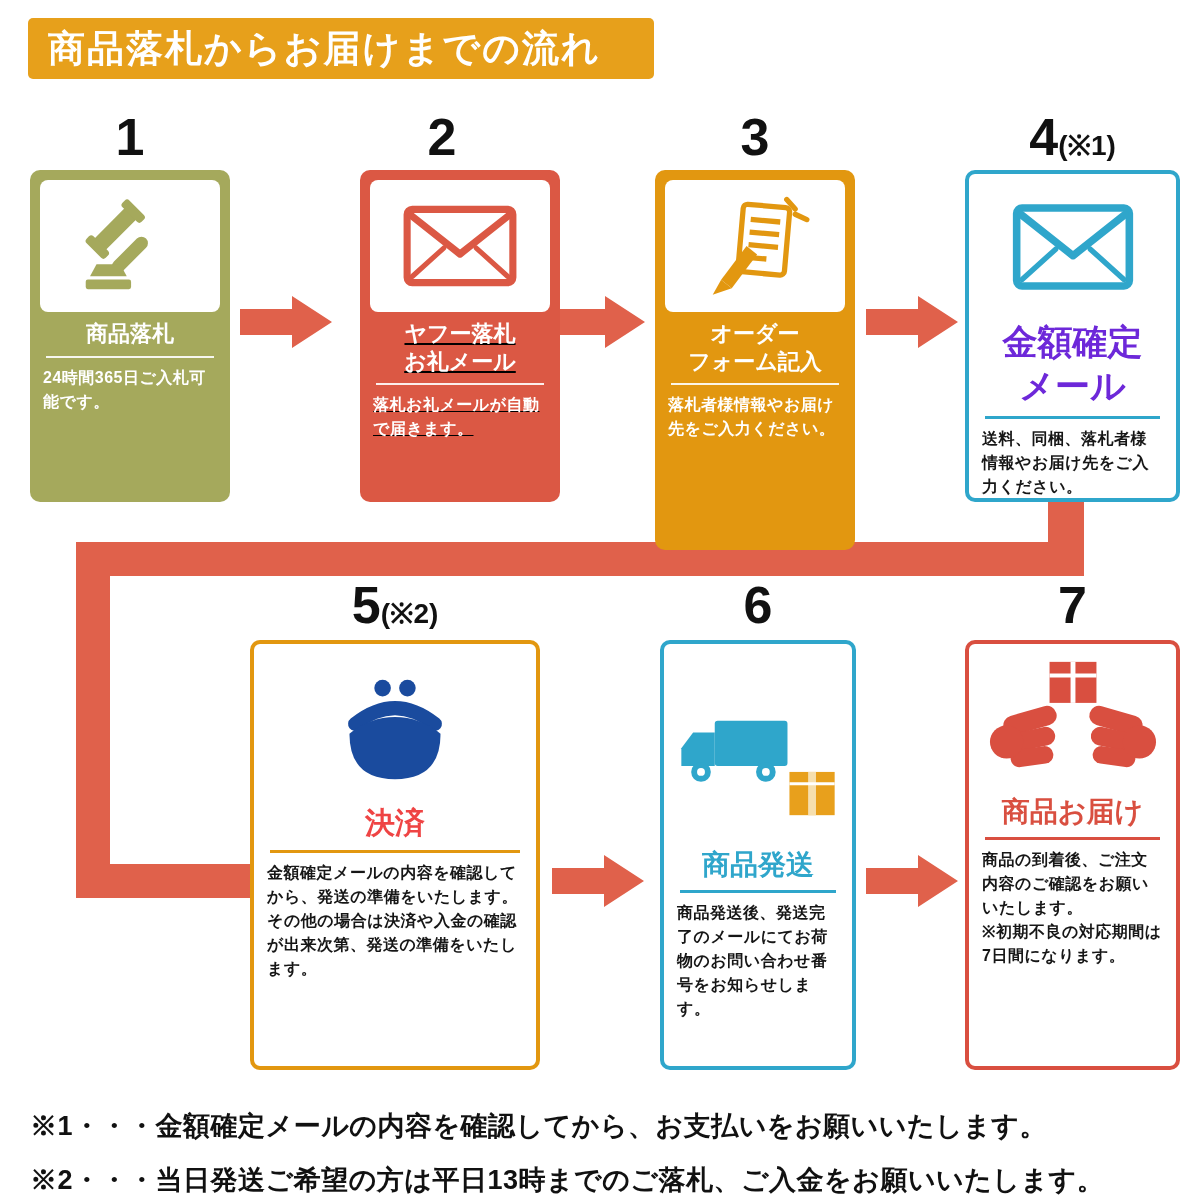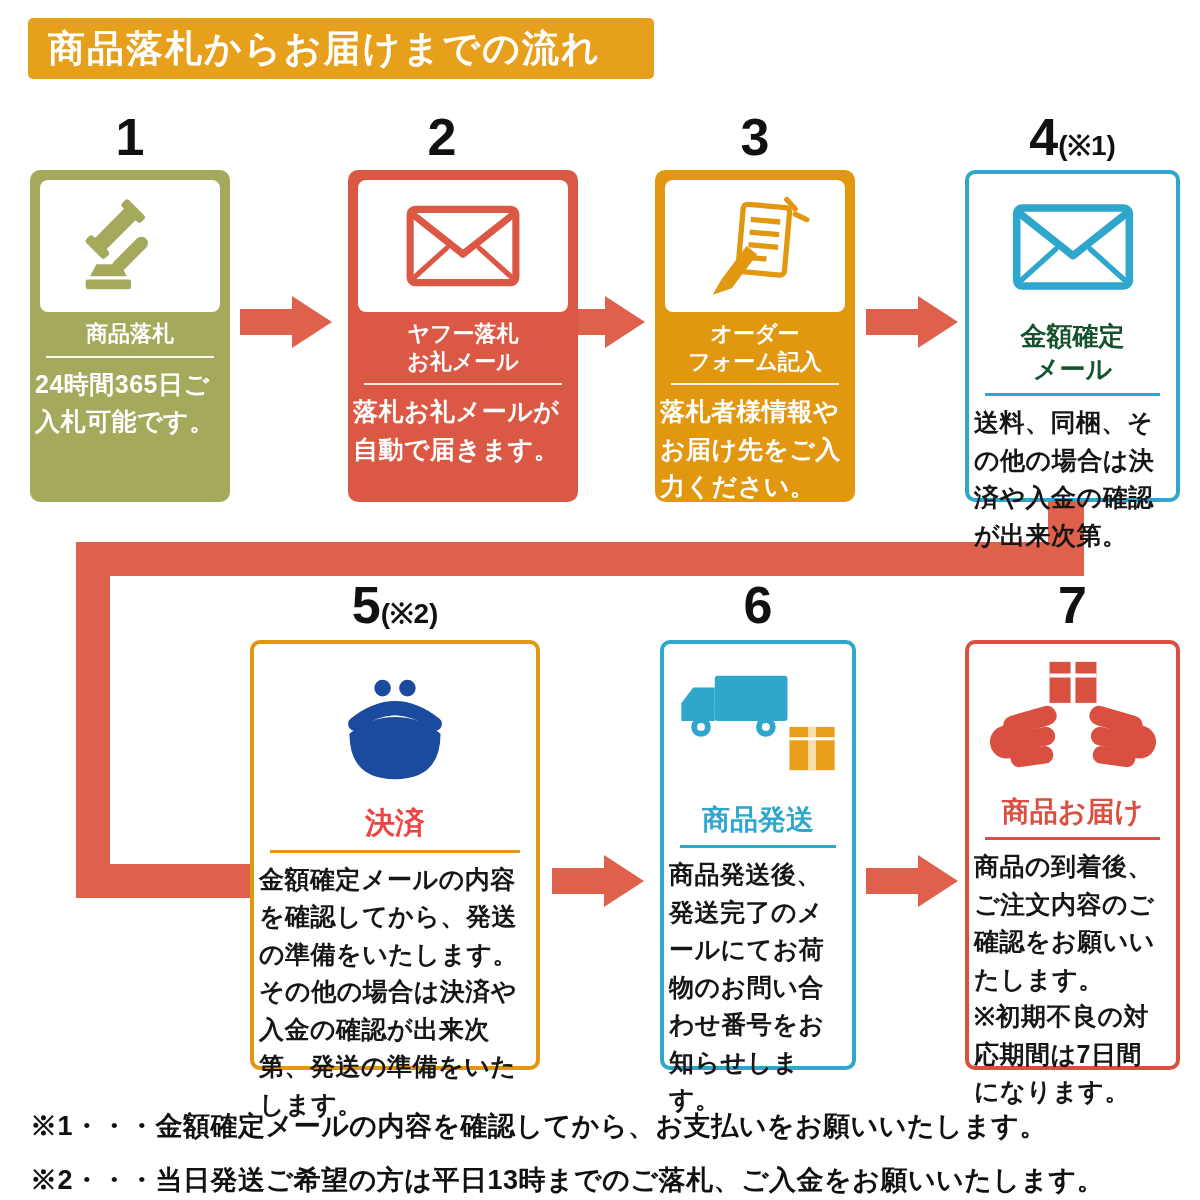--- a/index.html
+++ b/index.html
@@ -21,58 +21,58 @@
   .num2 { left:342px; top:110px; width:200px; }
   .num3 { left:655px; top:110px; width:200px; }
   .num4 { left:965px; top:110px; width:215px; }
   .num5 { left:250px; top:578px; width:290px; }
   .num6 { left:660px; top:578px; width:196px; }
   .num7 { left:965px; top:578px; width:215px; }
 
   
   .step-box { position:absolute; border-radius:10px; z-index:2; display:flex; flex-direction:column; }
   .box1 { left:30px;  top:170px; width:200px; height:332px; background:#A5A95C; }
-  .box2 { left:348px; top:170px; width:230px; height:332px; background:#DB5844; }
-  .box3 { left:655px; top:170px; width:200px; height:332px; background:#E29710; }
+  .box2 { left:360px; top:170px; width:200px; height:332px; background:#DB5844;text-decoration:underline; }
+  .box3 { left:655px; top:170px; width:200px; height:380px; background:#E29710; }
   .box4 { left:965px; top:170px; width:215px; height:332px; }
   .box5 { left:250px; top:640px; width:290px; height:430px; }
   .box6 { left:660px; top:640px; width:196px; height:430px; }
   .box7 { left:965px; top:640px; width:215px; height:430px; }
 
   .outlined { background:#ffffff; border:4px solid; }
   .box4 { border-color:#2FA6CB; }
   .box5 { border-color:#E29710; }
-  .box6 { border-color:#2FA6CB; }
+  .box6 { border-color:#2FA6CB;justify-content:center; }
   .box7 { border-color:#D94F40; }
 
   .icon-tile { margin:10px 10px 0 10px; height:132px; background:#ffffff; border-radius:8px;
                display:flex; align-items:center; justify-content:center; flex:none; }
   .icon-area { display:flex; align-items:center; justify-content:center; flex:none; }
   .box4 .icon-area { height:146px; }
   .box5 .icon-area { height:160px; }
   .box6 .icon-area { height:158px; }
   .box7 .icon-area { height:150px; }
 
   .step-title { text-align:center; font-weight:800; white-space:pre-line; line-height:1.25;
                 margin-top:8px; flex:none; }
   .filled .step-title { color:#ffffff; font-size:22px; }
-  .box4 .step-title { color:#14532d; font-size:26px; margin-top:0; }
+  .box4 .step-title { color:#6d28d9; font-size:35px; margin-top:0; }
   .box5 .step-title { color:#ef4444; font-size:30px; margin-top:0; }
   .box6 .step-title { color:#2FA6CB; font-size:28px; margin-top:0; }
   .box7 .step-title { color:#D94F40; font-size:28px; margin-top:0; }
 
   .title-rule { height:3px; margin:8px 16px 6px 16px; flex:none; }
   .filled .title-rule { background:rgba(255,255,255,0.9); height:2px; }
   .box4 .title-rule { background:#2FA6CB; }
   .box5 .title-rule { background:#E29710; }
   .box6 .title-rule { background:#2FA6CB; }
   .box7 .title-rule { background:#D94F40; }
 
-  .step-body { font-weight:700; font-size:25px; line-height:1.5; letter-spacing:0.5px;
-               padding:2px 13px 0 5px; white-space:pre-line; text-align:left; }
+  .step-body { font-weight:700; font-size:16px; line-height:1.5; letter-spacing:0.5px;
+               padding:2px 13px 0 13px; white-space:pre-line; text-align:left; }
   .filled .step-body { color:#ffffff; }
   .outlined .step-body { color:#161616; }
 
   
   .arrow { position:absolute; z-index:1; }
   .arrow1 { left:240px; top:296px; }
   .arrow2 { left:553px; top:296px; }
   .arrow3 { left:866px; top:296px; }
   .arrow4 { left:552px; top:855px; }
   .arrow5 { left:866px; top:855px; }
@@ -166,21 +166,21 @@
     <div class="icon-area">
       <svg viewBox="0 0 120 92" width="130" height="100">
         <rect x="8" y="10" width="104" height="72" rx="5" fill="#ffffff" stroke="#2FA6CB" stroke-width="7"></rect>
         <path d="M12,16 L60,54 L108,16" fill="none" stroke="#2FA6CB" stroke-width="7" stroke-linecap="round" stroke-linejoin="round"></path>
         <path d="M13,76 L44,48 M107,76 L76,48" stroke="#2FA6CB" stroke-width="5" fill="none" stroke-linecap="round"></path>
       </svg>
     </div>
     <div class="step-title">金額確定
 メール</div>
     <div class="title-rule"></div>
-    <div class="step-body">送料、同梱、その他の場合は決済や入金の確認が出来次第。</div>
+    <div class="step-body">送料、同梱、落札者様情報やお届け先をご入力ください。</div>
   </div>
 
   <div class="step-box outlined box5">
     <div class="icon-area">
       <svg viewBox="0 0 100 100" width="138" height="138">
         <circle cx="41" cy="24" r="6" fill="#1A4B9E"></circle>
         <circle cx="59" cy="24" r="6" fill="#1A4B9E"></circle>
         <path d="M21,50 Q50,27 79,50" fill="none" stroke="#1A4B9E" stroke-width="10" stroke-linecap="round"></path>
         <path d="M17,57 Q17,90 50,90 Q83,90 83,57 Q68,45 50,45 Q32,45 17,57 Z" fill="#1A4B9E"></path>
       </svg>

